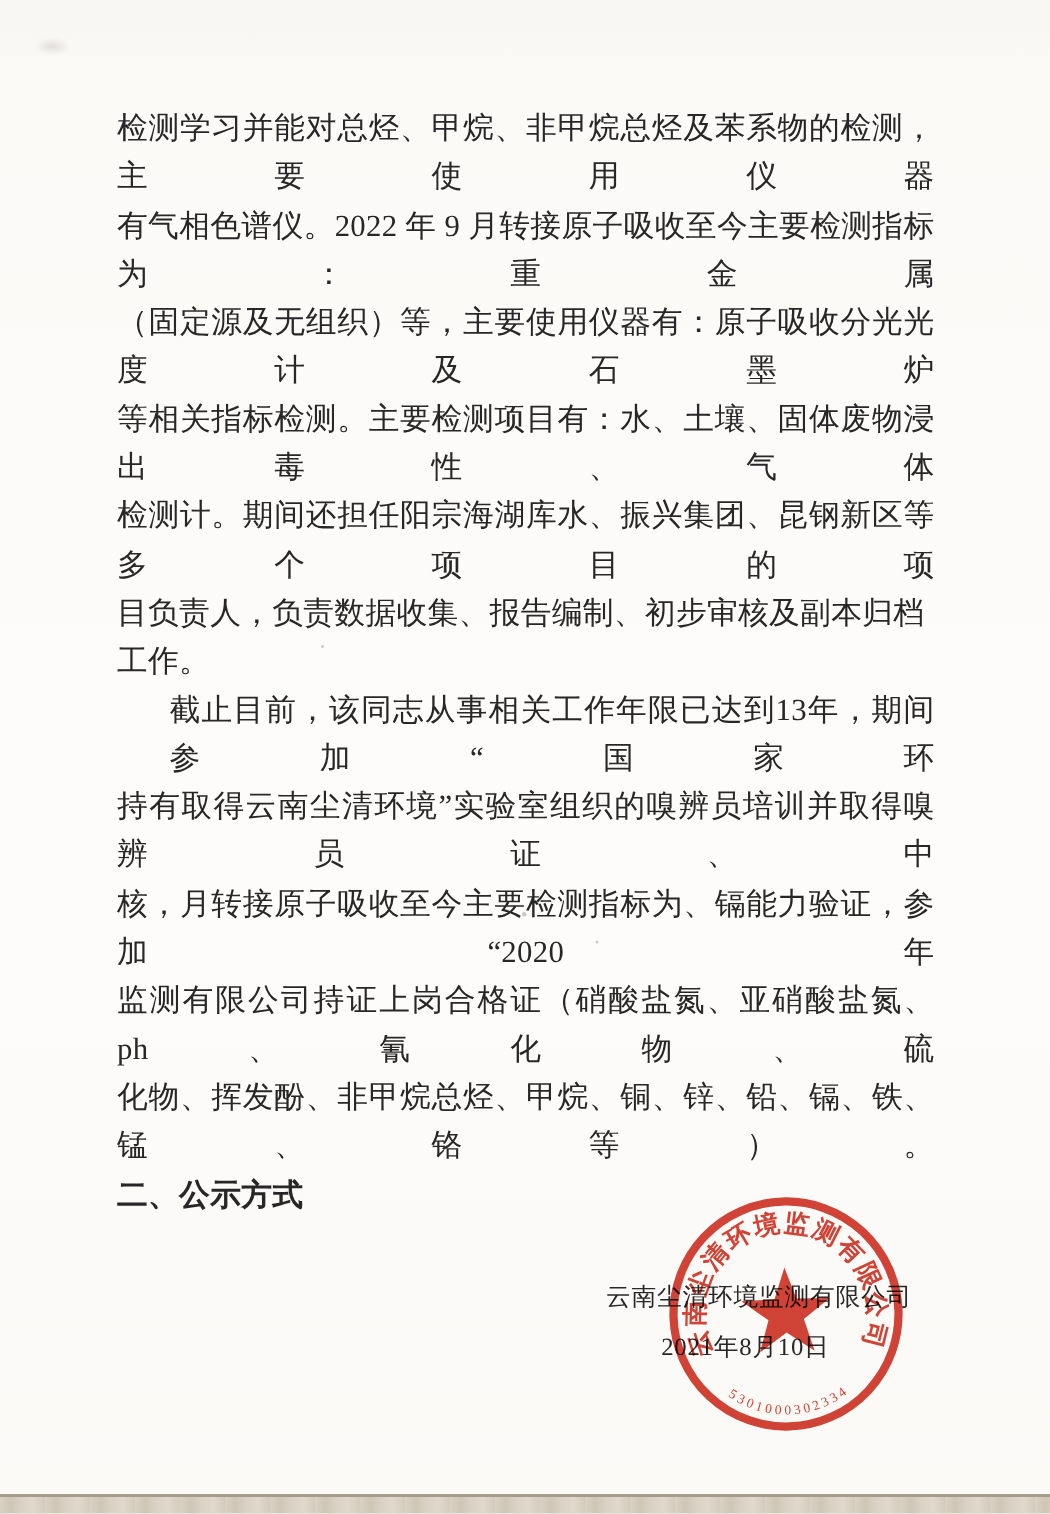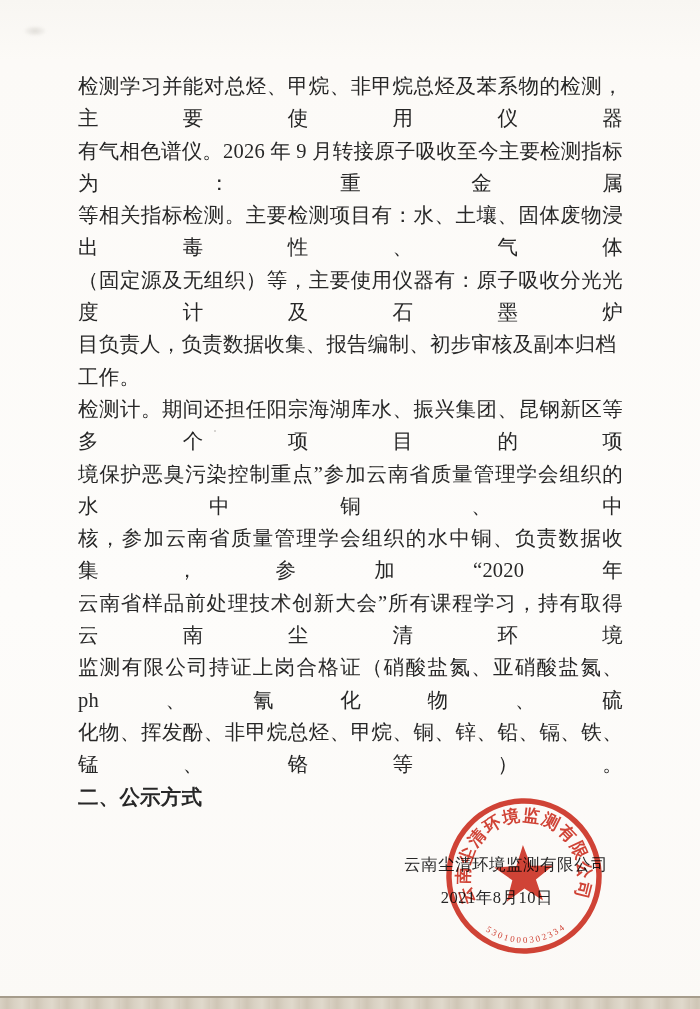--- a/index.html
+++ b/index.html
@@ -48,29 +48,29 @@
 </head>
 <body>
 
 <div class="page">
 
   <div class="smudge"></div>
 
   <div class="textcol">
 
     <div class="ln j">检测学习并能对总烃、甲烷、非甲烷总烃及苯系物的检测，主要使用仪器</div>
-    <div class="ln j">有气相色谱仪。2026 年 9 月转接原子吸收至今主要检测指标为：重金属</div>
+    <div class="ln j">有气相色谱仪。2022 年 9 月转接原子吸收至今主要检测指标为：重金属</div>
+    <div class="ln j">（固定源及无组织）等，主要使用仪器有：原子吸收分光光度计及石墨炉</div>
     <div class="ln j">等相关指标检测。主要检测项目有：水、土壤、固体废物浸出毒性、气体</div>
-    <div class="ln j">（固定源及无组织）等，主要使用仪器有：原子吸收分光光度计及石墨炉</div>
+    <div class="ln j">检测计。期间还担任阳宗海湖库水、振兴集团、昆钢新区等多个项目的项</div>
     <div class="ln">目负责人，负责数据收集、报告编制、初步审核及副本归档工作。</div>
-    <div class="ln j">检测计。期间还担任阳宗海湖库水、振兴集团、昆钢新区等多个项目的项</div>
 
-    <div class="ln j">境保护恶臭污染控制重点”参加云南省质量管理学会组织的水中铜、中</div>
-    <div class="ln j">核，参加云南省质量管理学会组织的水中铜、负责数据收集，参加“2020年</div>
-    <div class="ln j">云南省样品前处理技术创新大会”所有课程学习，持有取得云南尘清环境</div>
+    <div class="ln j indent">截止目前，该同志从事相关工作年限已达到13年，期间参加“国家环</div>
+    <div class="ln j">持有取得云南尘清环境”实验室组织的嗅辨员培训并取得嗅辨员证、中</div>
+    <div class="ln j">核，月转接原子吸收至今主要检测指标为、镉能力验证，参加“2020年</div>
     <div class="ln j">监测有限公司持证上岗合格证（硝酸盐氮、亚硝酸盐氮、ph、氰化物、硫</div>
     <div class="ln j">化物、挥发酚、非甲烷总烃、甲烷、铜、锌、铅、镉、铁、锰、铬等）。</div>
 
     <div class="ln bold">二、公示方式</div>
 
   </div>
 
   <div class="sig-company">云南尘清环境监测有限公司</div>
   <div class="sig-date">2021年8月10日</div>
 

